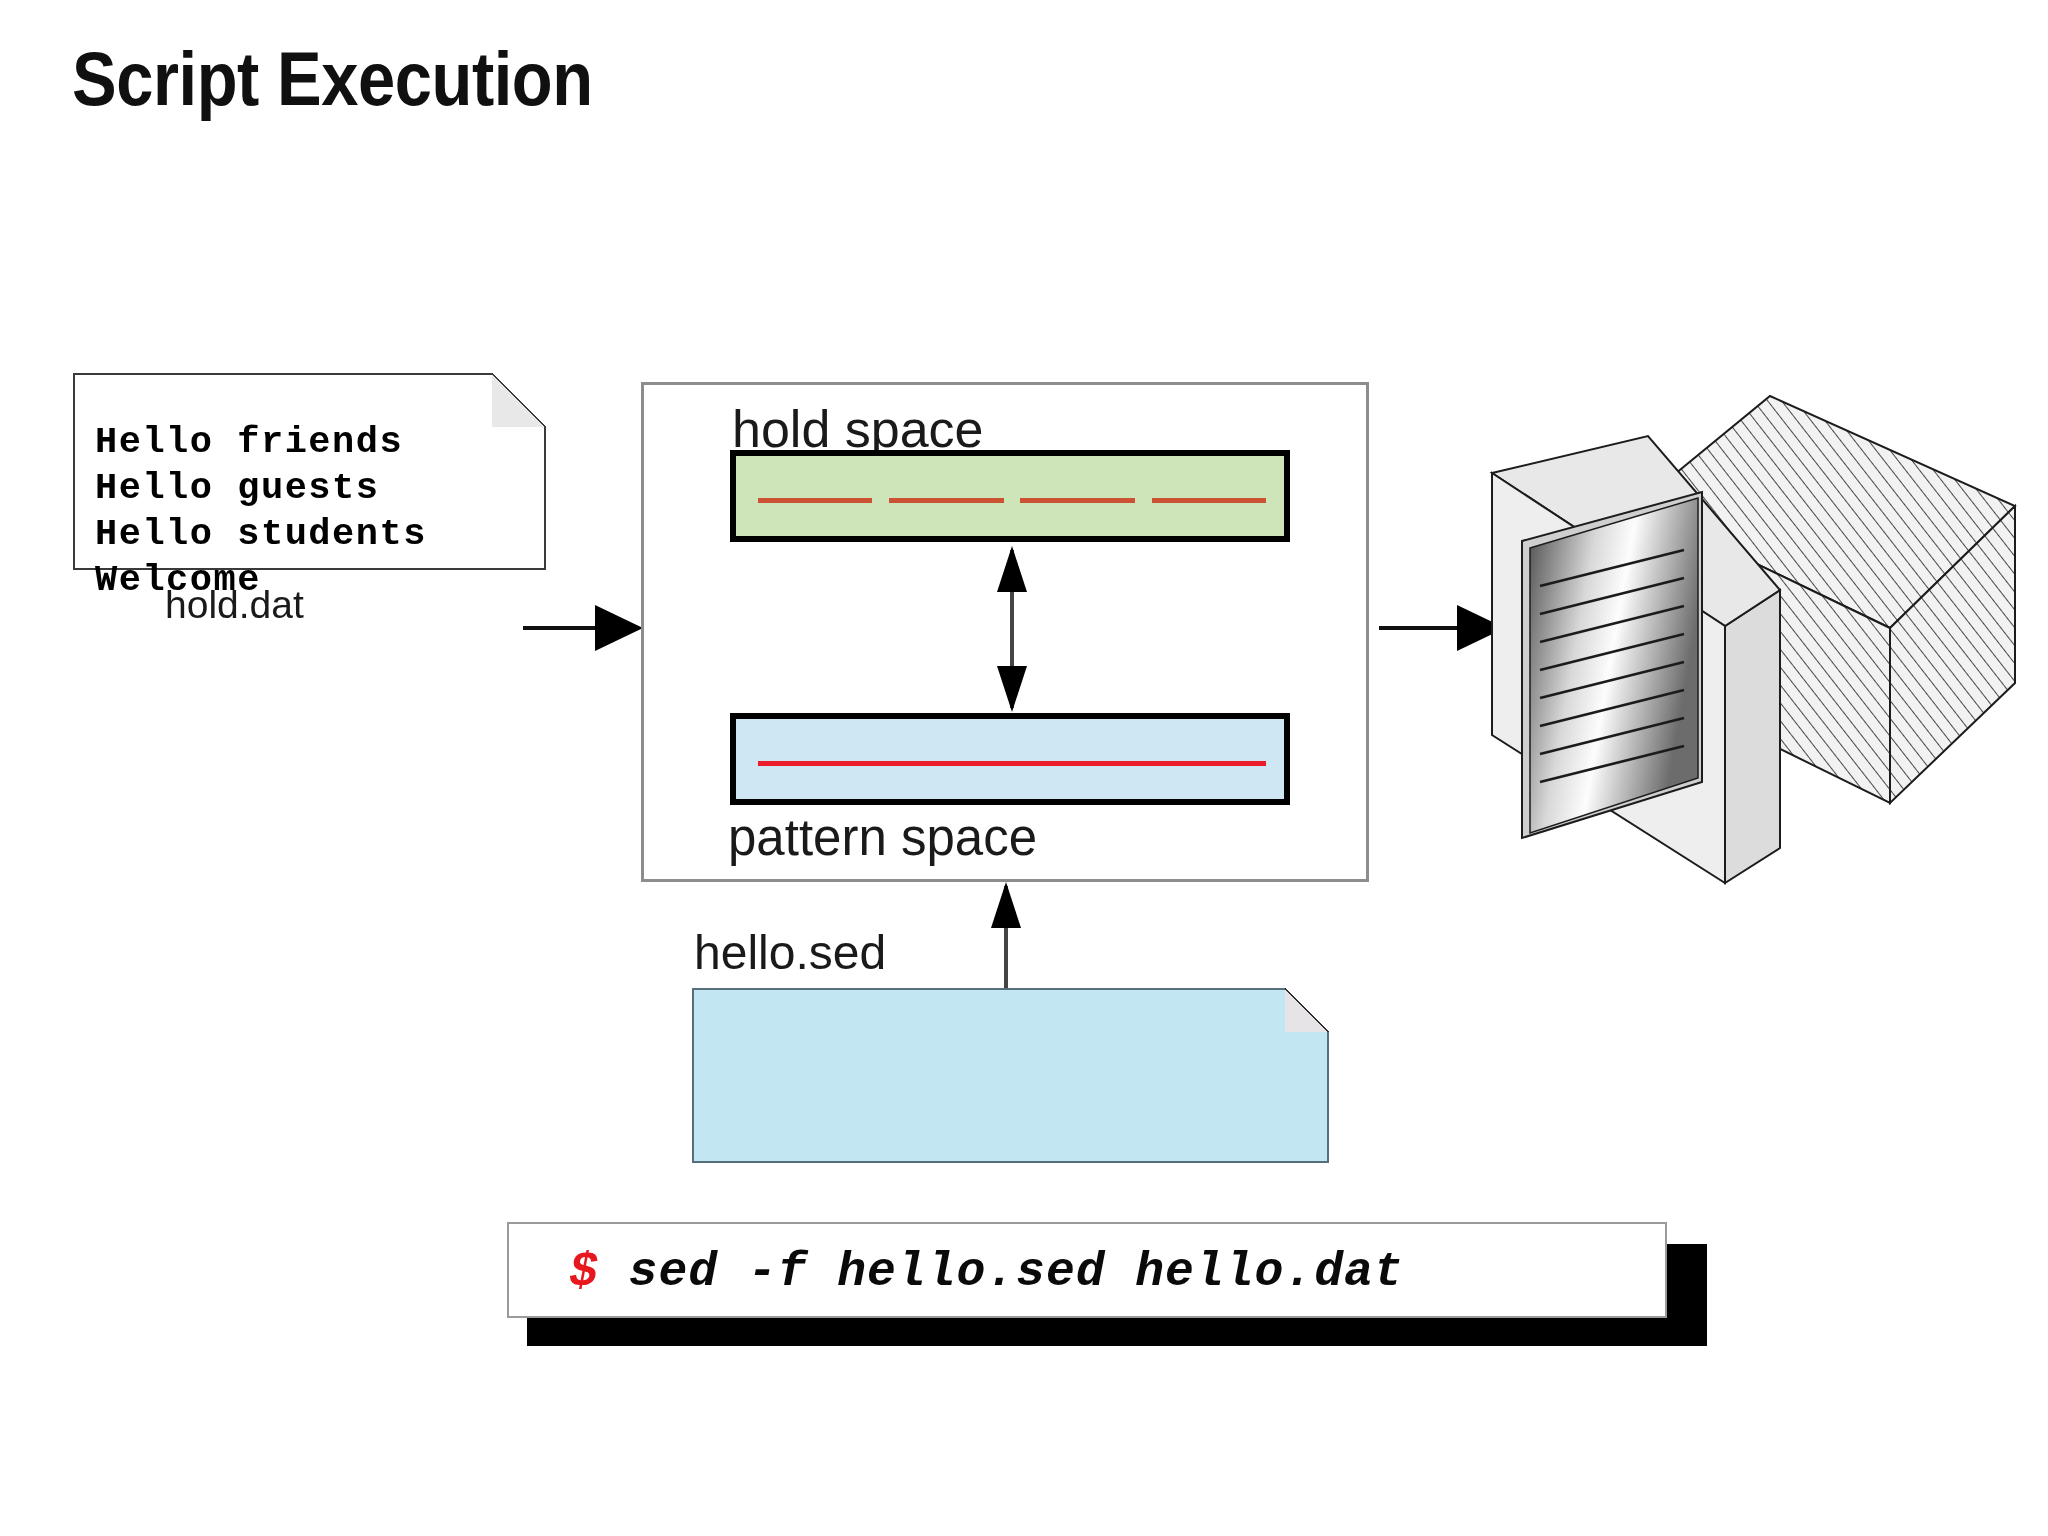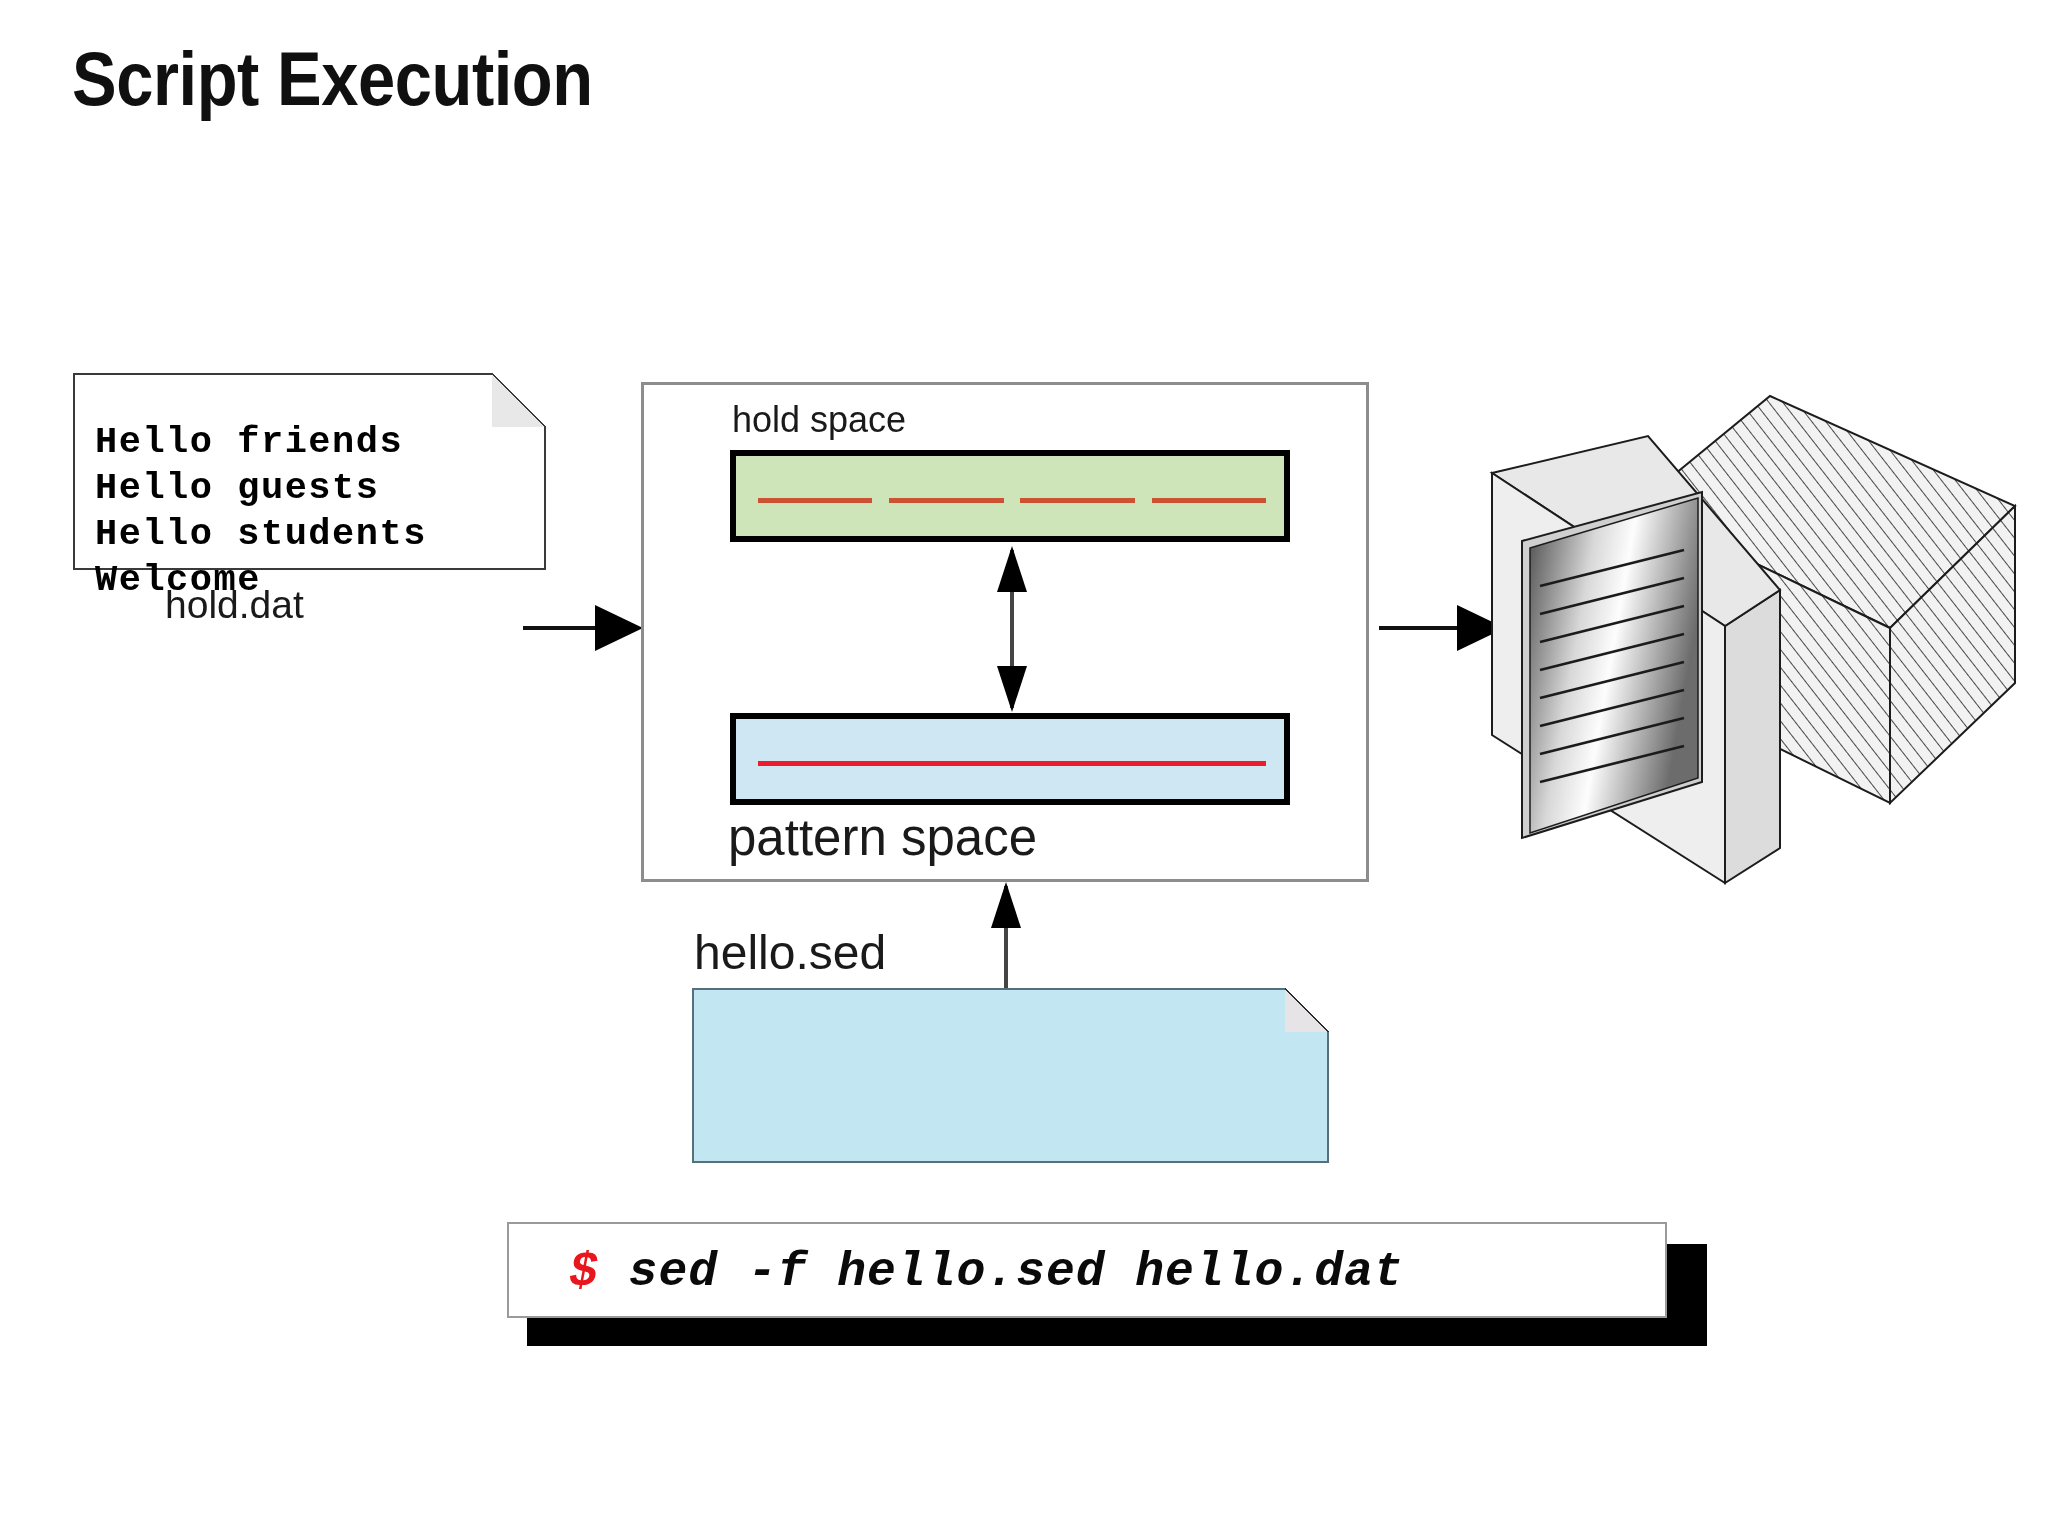--- a/index.html
+++ b/index.html
@@ -93,21 +93,21 @@
     top: 382px;
     width: 728px;
     height: 500px;
     background: #ffffff;
     border: 3px solid #8d8d8d;
     box-sizing: border-box;
   }
   #hold-space-label {
     left: 732px;
     top: 399px;
-    font-size: 36px;
+    font-size: 52px;
   }
   #hold-space-box {
     left: 730px;
     top: 450px;
     width: 560px;
     height: 92px;
     background: #cde5b9;
     border: 6px solid #000000;
     box-sizing: border-box;
   }

